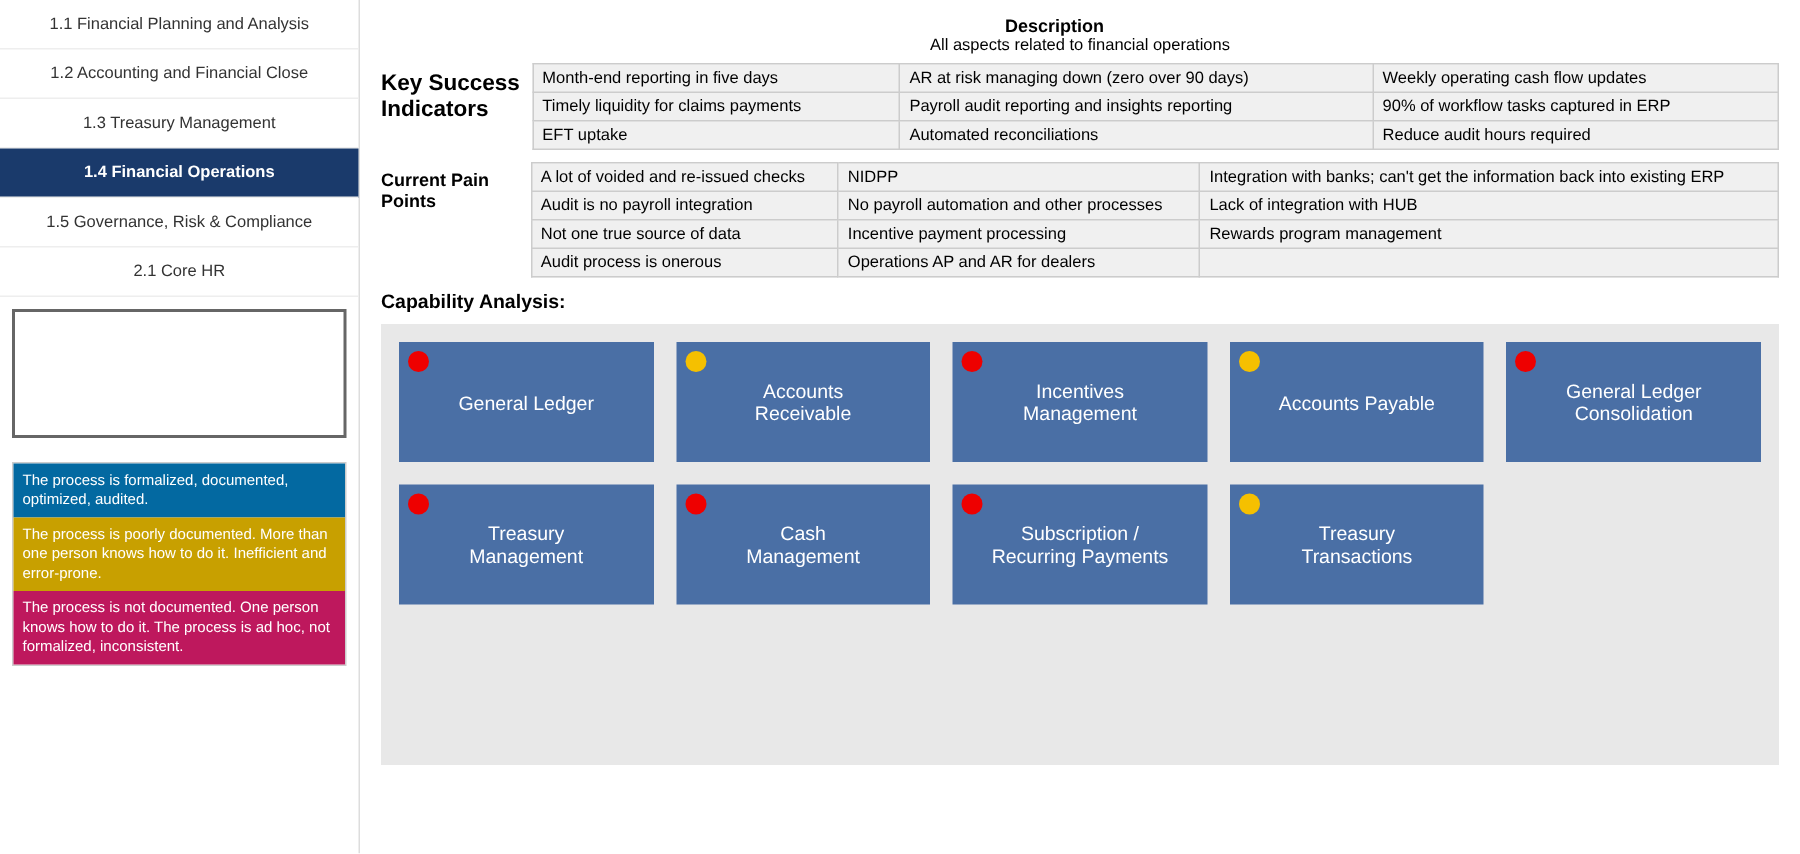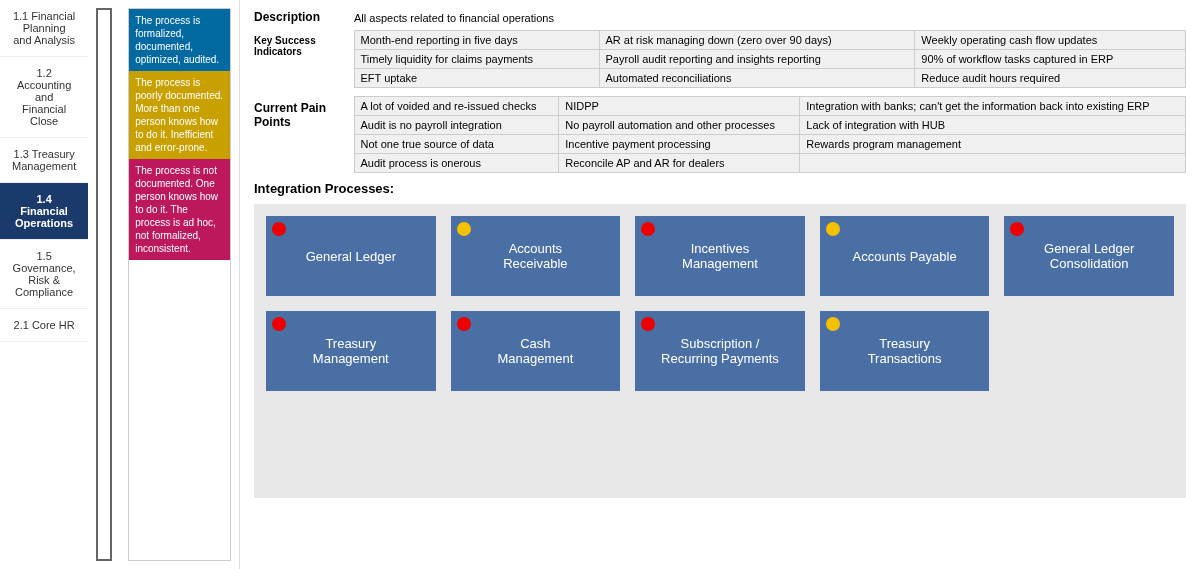--- a/index.html
+++ b/index.html
@@ -5,21 +5,21 @@
     * { box-sizing: border-box; margin: 0; padding: 0; }
     body { font-family: Arial, sans-serif; font-size: 11px; background: #fff; width: 1200px; height: 569px; overflow: hidden; display: flex; }
 
     
     .sidebar {
       width: 240px;
       min-width: 240px;
       background: #fff;
       border-right: 1px solid #ddd;
       display: flex;
-      flex-direction: row;
+      flex-direction: column;
     }
     .sidebar-item {
       padding: 10px 12px;
       text-align: center;
       cursor: pointer;
       color: #333;
       font-size: 11px;
       border-bottom: 1px solid #eee;
     }
     .sidebar-item.active {
@@ -57,21 +57,21 @@
     .legend-red { background: #be185d; }
 
     
     .main {
       flex: 1;
       overflow-y: auto;
       padding: 10px 14px;
     }
 
     
-    .desc-row { display: flex; align-items: flex-end; margin-bottom: 6px; }
+    .desc-row { display: flex; align-items: center; margin-bottom: 6px; flex-direction: column; }
     .desc-label { font-weight: bold; font-size: 12px; min-width: 100px; }
     .desc-value { font-size: 11px; }
 
     
     .section-table {
       width: 100%;
       border-collapse: collapse;
       margin-bottom: 8px;
     }
     .section-table td {
@@ -151,21 +151,21 @@
 <div class="main">
 
   <div class="desc-row">
     <div class="desc-label">Description</div>
     <div class="desc-value">All aspects related to financial operations</div>
   </div>
 
   <table class="section-table">
     <tbody>
         <tr>
-      <td rowspan="3" style="border:none; background:transparent; vertical-align:top; padding:4px 8px 4px 0; font-weight:bold; font-size:10px; white-space:nowrap; width:100px;">Key Success<br>Indicators</td>
+      <td rowspan="3" style="border:none; background:transparent; vertical-align:top; padding:4px 8px 4px 0; font-weight:bold; font-size:15px; white-space:nowrap; width:100px;">Key Success<br>Indicators</td>
       <td id="ks-0-0">Month-end reporting in five days</td>
       <td id="ks-0-1">AR at risk managing down (zero over 90 days)</td>
       <td id="ks-0-2">Weekly operating cash flow updates</td>
     </tr>
     <tr>
       <td id="ks-1-0">Timely liquidity for claims payments</td>
       <td id="ks-1-1">Payroll audit reporting and insights reporting</td>
       <td id="ks-1-2">90% of workflow tasks captured in ERP</td>
     </tr>
     <tr>
@@ -189,27 +189,27 @@
       <td id="pp-1-1">No payroll automation and other processes</td>
       <td id="pp-1-2">Lack of integration with HUB</td>
     </tr>
     <tr>
       <td id="pp-2-0">Not one true source of data</td>
       <td id="pp-2-1">Incentive payment processing</td>
       <td id="pp-2-2">Rewards program management</td>
     </tr>
     <tr>
       <td id="pp-3-0">Audit process is onerous</td>
-      <td id="pp-3-1">Reconcile AP and AR for dealers</td>
+      <td id="pp-3-1">Operations AP and AR for dealers</td>
       <td id="pp-3-2"></td>
     </tr>
   </tbody>
     </table>
 
-  <div class="capability-title">Integration Processes:</div>
+  <div class="capability-title">Capability Analysis:</div>
   <div class="capability-grid" id="capability-grid">
       <div class="cap-card">
         <div class="dot dot-red"></div>
         <span style="white-space: pre-line;">General Ledger</span>
       </div>
       <div class="cap-card">
         <div class="dot dot-yellow"></div>
         <span style="white-space: pre-line;">Accounts
 Receivable</span>
       </div>

